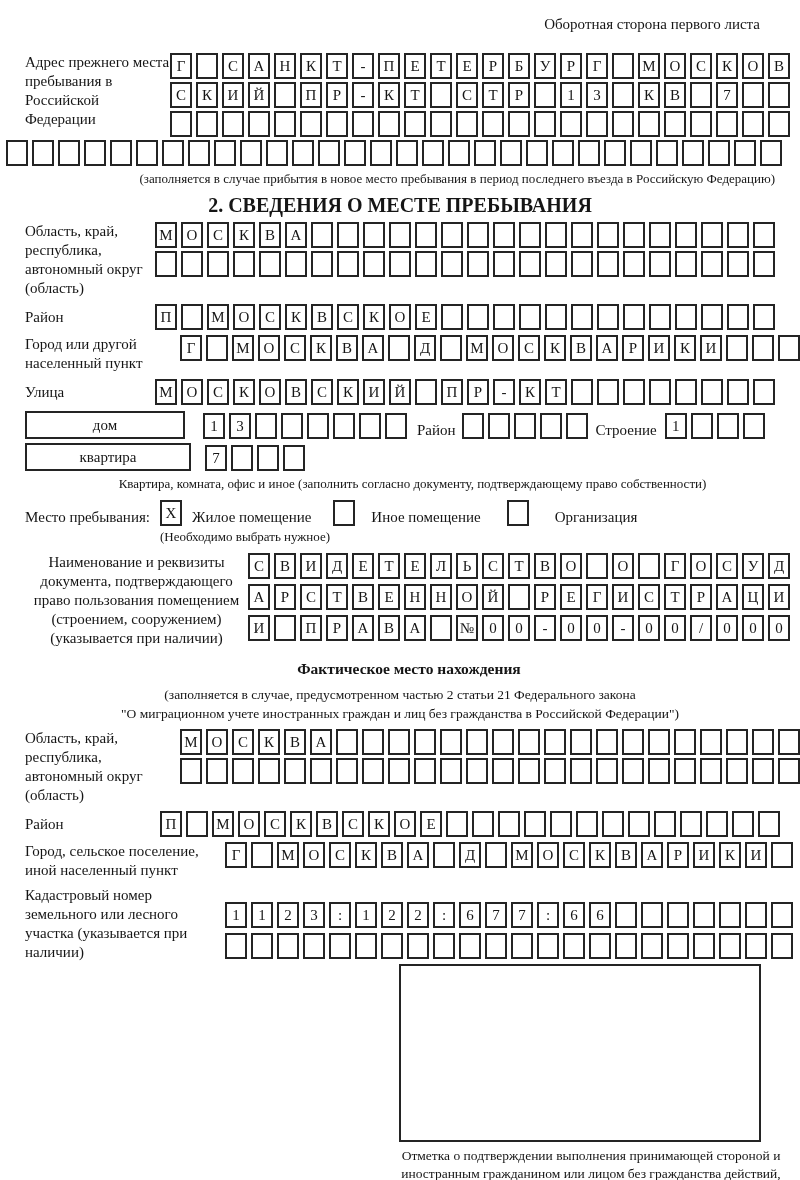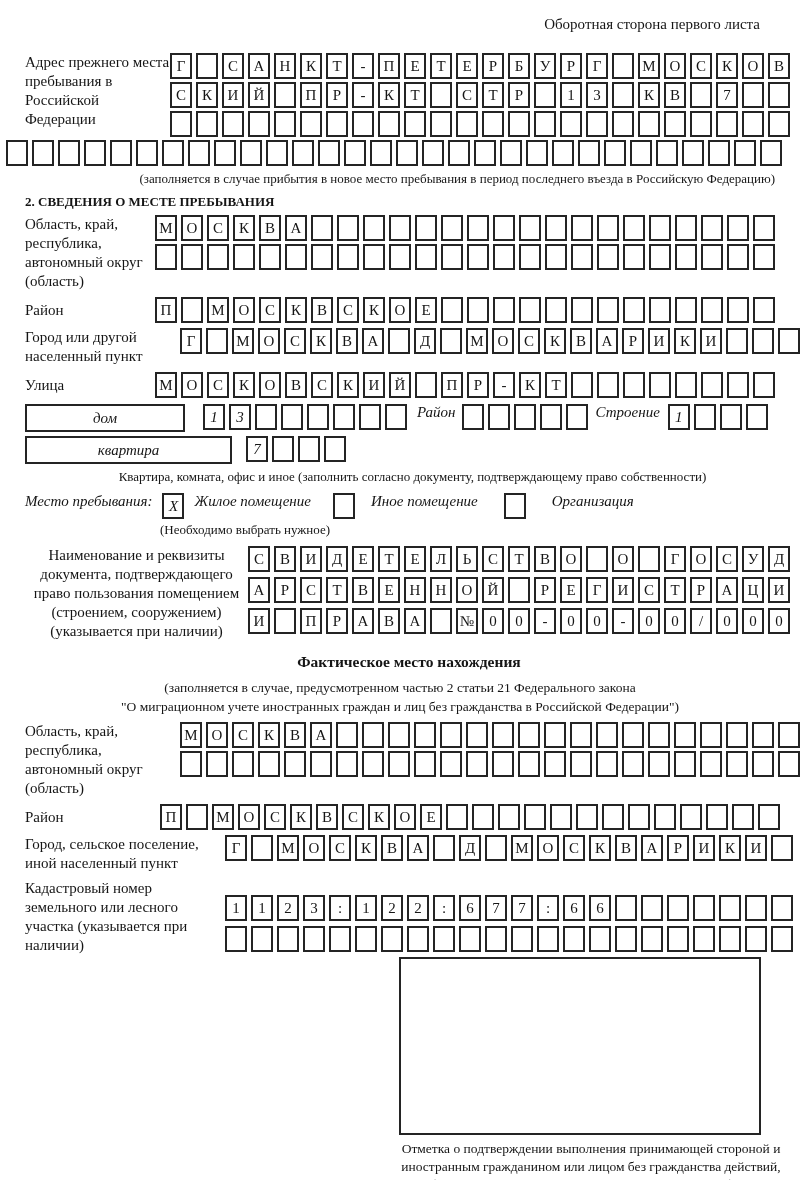--- a/index.html
+++ b/index.html
@@ -17,27 +17,27 @@
     font-size:15px;line-height:1;background:#fff;
   }
   .rows{display:flex;flex-direction:column;gap:3px;}
   .field{display:flex;align-items:flex-start;}
   .lbl{font-size:15px;line-height:19px;flex-shrink:0;}
   .lbl-line{line-height:26px;}
   .w145{flex:0 0 145px;} .w130{flex:0 0 130px;} .w155{flex:0 0 155px;}
   .w135{flex:0 0 135px;} .w200{flex:0 0 200px;} .w223{flex:0 0 223px;}
   .caption{font-size:13px;line-height:16px;}
   .center{text-align:right;}
-  .sec-title{font-size:13px;font-weight:bold;margin-top:7px;padding-right:25px;}
+  .sec-title{font-size:20px;font-weight:bold;text-align:center;margin-top:7px;padding-right:25px;}
   .sub-title{font-size:15.5px;font-weight:bold;text-align:center;margin-top:12px;padding-right:7px;}
   .wide-box{
     height:28px;box-sizing:border-box;border:2px solid #242424;
     display:flex;align-items:center;justify-content:center;font-size:15px;background:#fff;
   }
-  .inline-row{display:flex;align-items:flex-start;font-style:italic;}
+  .inline-row{display:flex;align-items:flex-end;}
   .cb{
     flex:0 0 22px;width:22px;height:26px;box-sizing:border-box;border:2px solid #242424;
     display:flex;align-items:center;justify-content:center;font-size:15px;background:#fff;
   }
   .opt-lbl{font-size:15px;}
   .stamp-wrap{margin-left:368px;width:396px;margin-top:2px;}
   .stamp-box{width:362px;height:178px;box-sizing:border-box;border:2px solid #242424;margin-left:6px;background:#fff;}
   .stamp-caption{font-size:13.5px;line-height:18px;text-align:center;margin-top:5px;}
   .note-lines{font-size:13.5px;line-height:19px;text-align:center;padding-right:25px;}
 </style>
@@ -338,21 +338,21 @@
     <div class="opt-lbl" style="margin-left:8px;">Строение</div>
     <div class="cells" style="margin-left:8px;">
         <span class="cell">1</span>
         <span class="cell"></span>
         <span class="cell"></span>
         <span class="cell"></span>
       </div>
   </div>
 
   <div class="inline-row" style="margin-top:4px;">
-    <div class="wide-box" style="width:207px;">квартира</div>
+    <div class="wide-box" style="width:166px;">квартира</div>
     <div class="cells" style="margin-left:14px;">
         <span class="cell">7</span>
         <span class="cell"></span>
         <span class="cell"></span>
         <span class="cell"></span>
       </div>
   </div>
   <div class="caption" style="margin-top:5px;text-align:center;">Квартира, комната, офис и иное (заполнить согласно документу, подтверждающему право собственности)</div>
 
   <div class="inline-row" style="margin-top:8px;">

